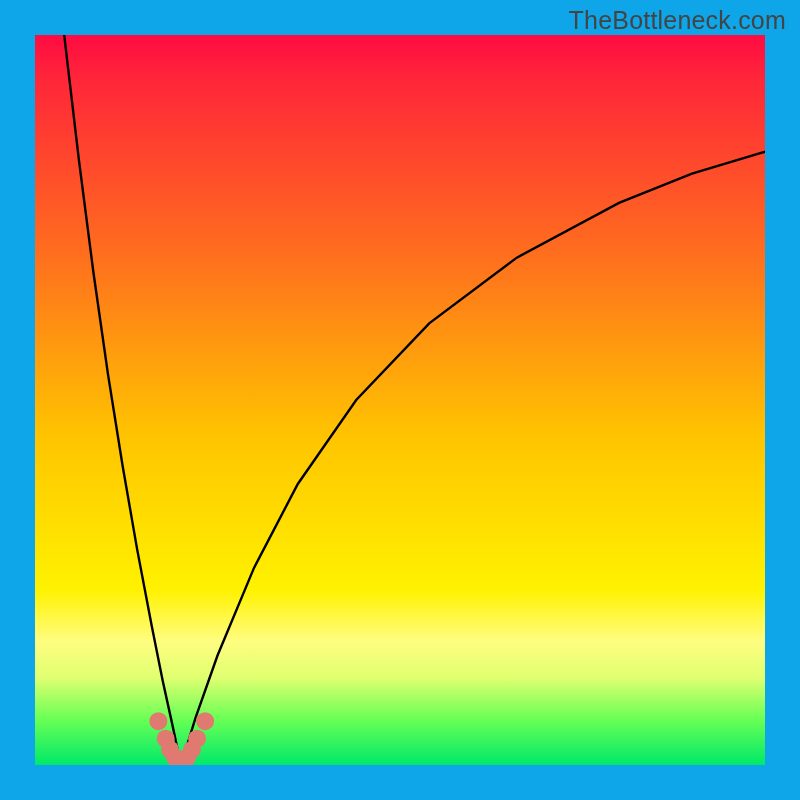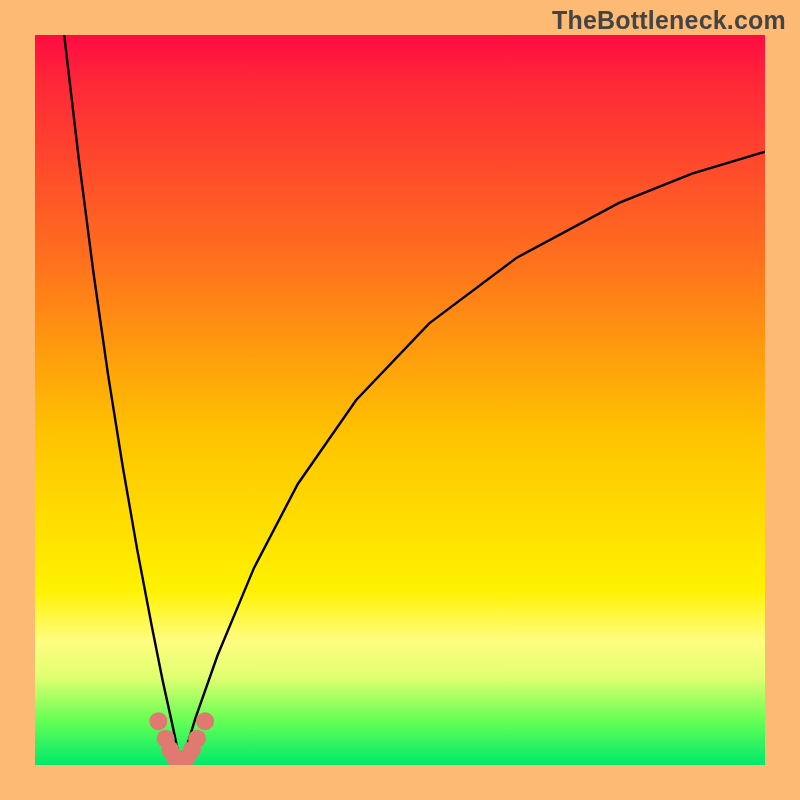--- a/index.html
+++ b/index.html
@@ -10,22 +10,21 @@
     overflow: hidden;
     background: #000;
     font-family: Arial, Helvetica, sans-serif;
   }
   .frame {
     position: absolute;
     top: 0;
     left: 0;
     width: 800px;
     height: 800px;
-    background: #fdba74;
-    font-weight: bold;
+    background: #0ea5e9;
   }
   .plot-area {
     position: absolute;
     top: 35px;
     left: 35px;
     width: 730px;
     height: 730px;
     background: linear-gradient(
       to bottom,
       #ff0b42 0%,

